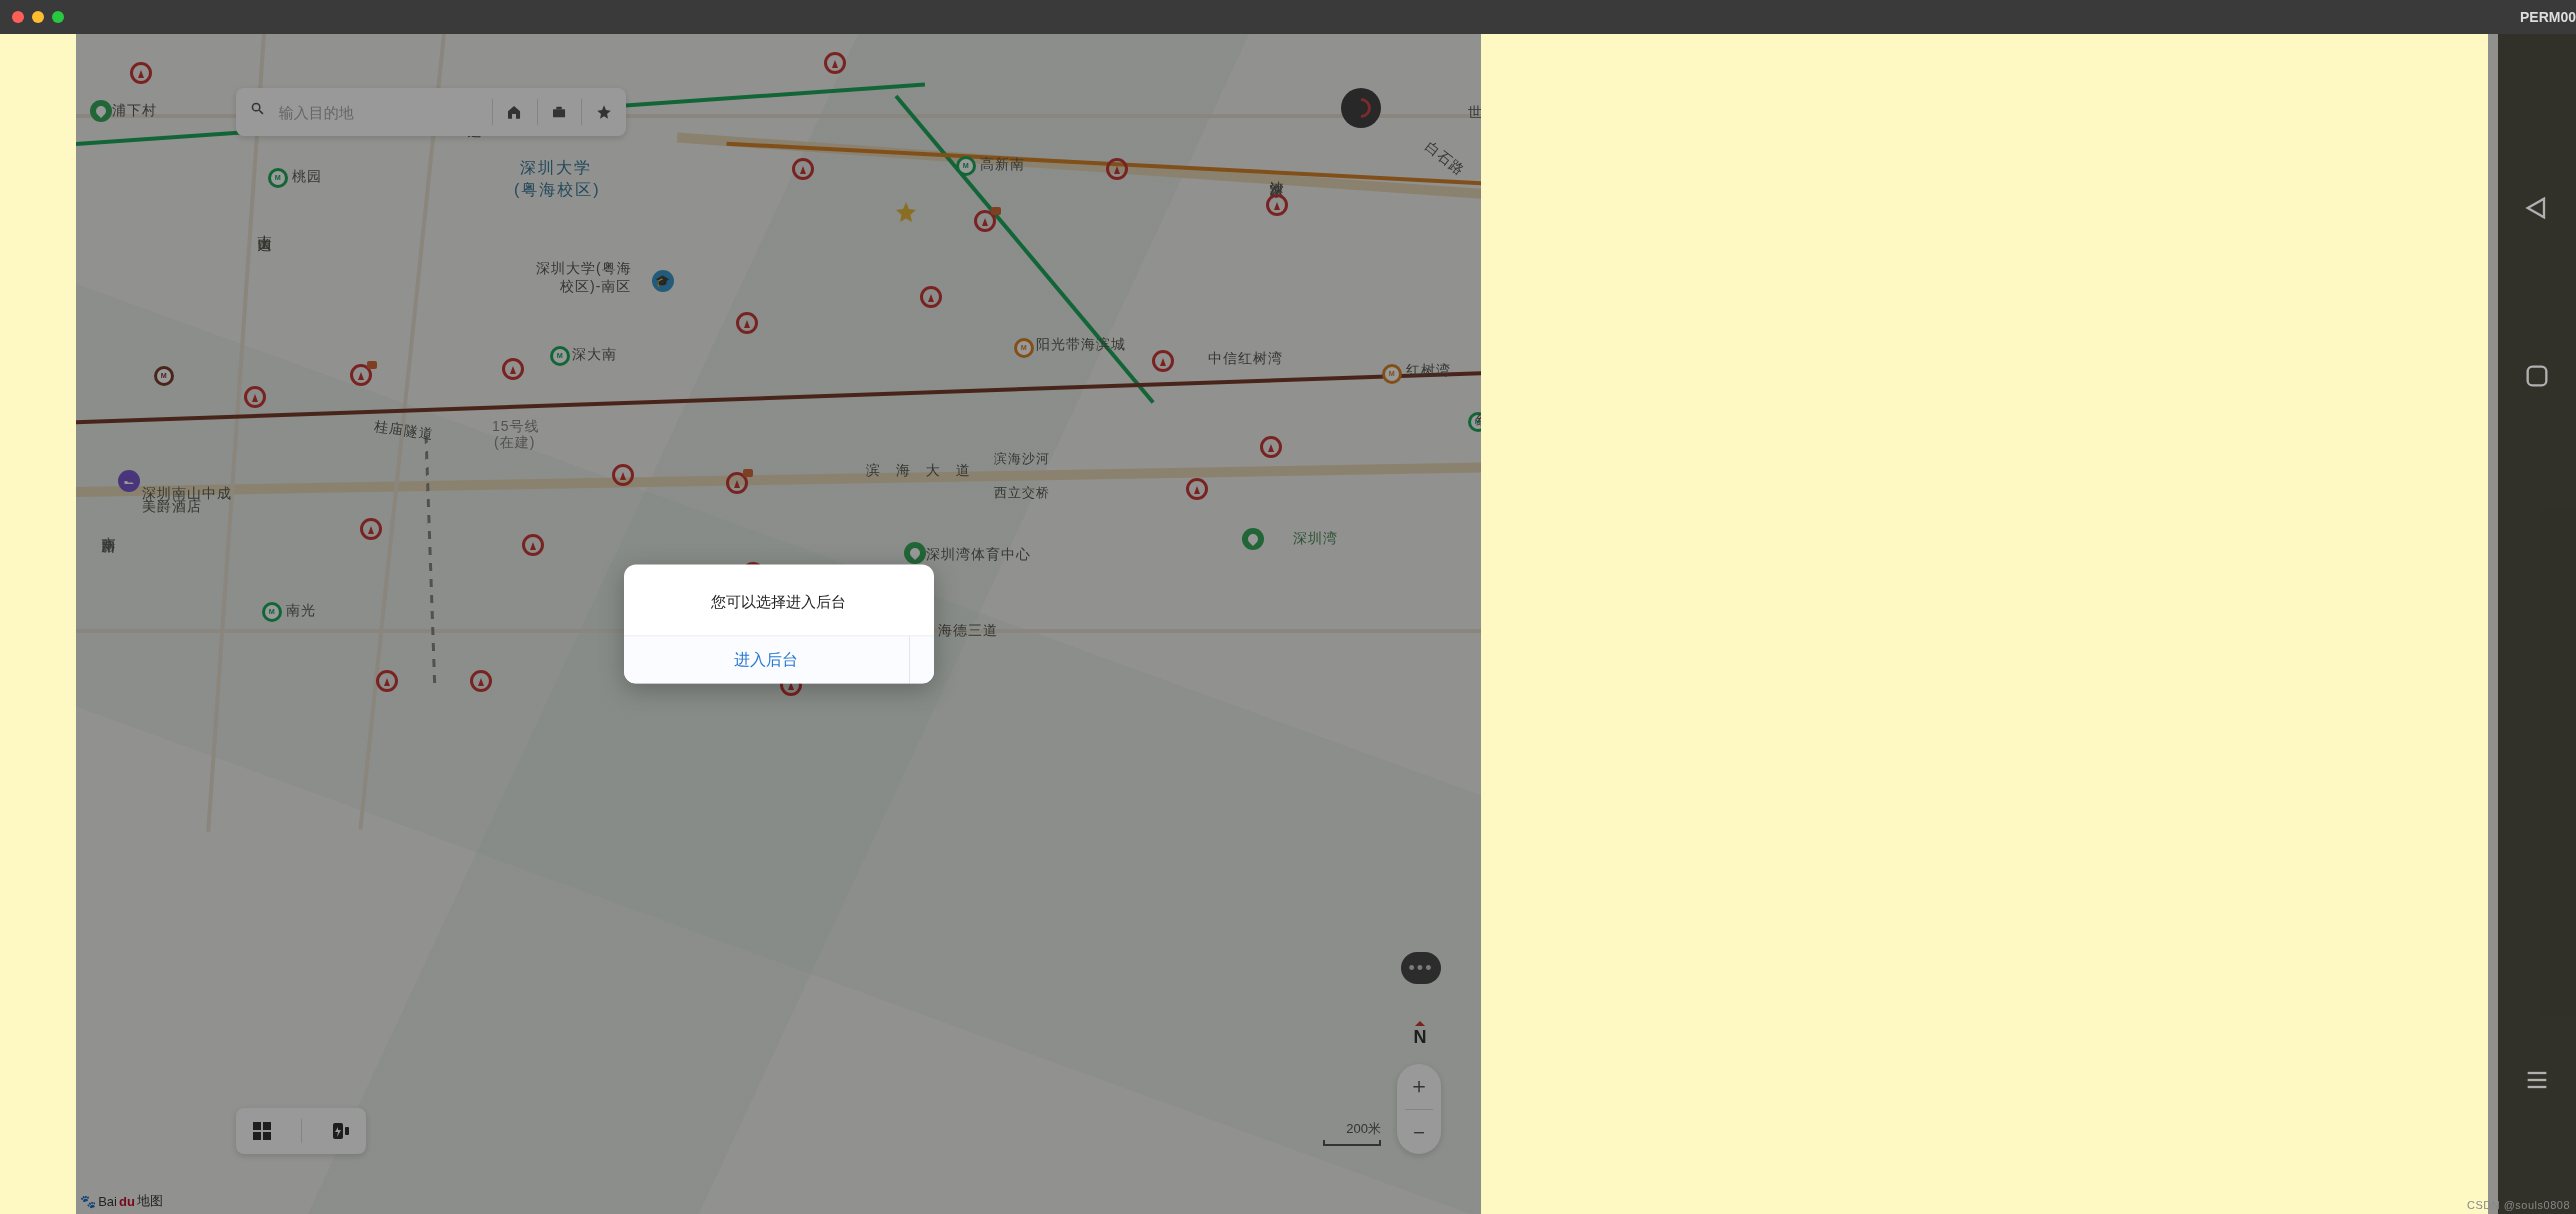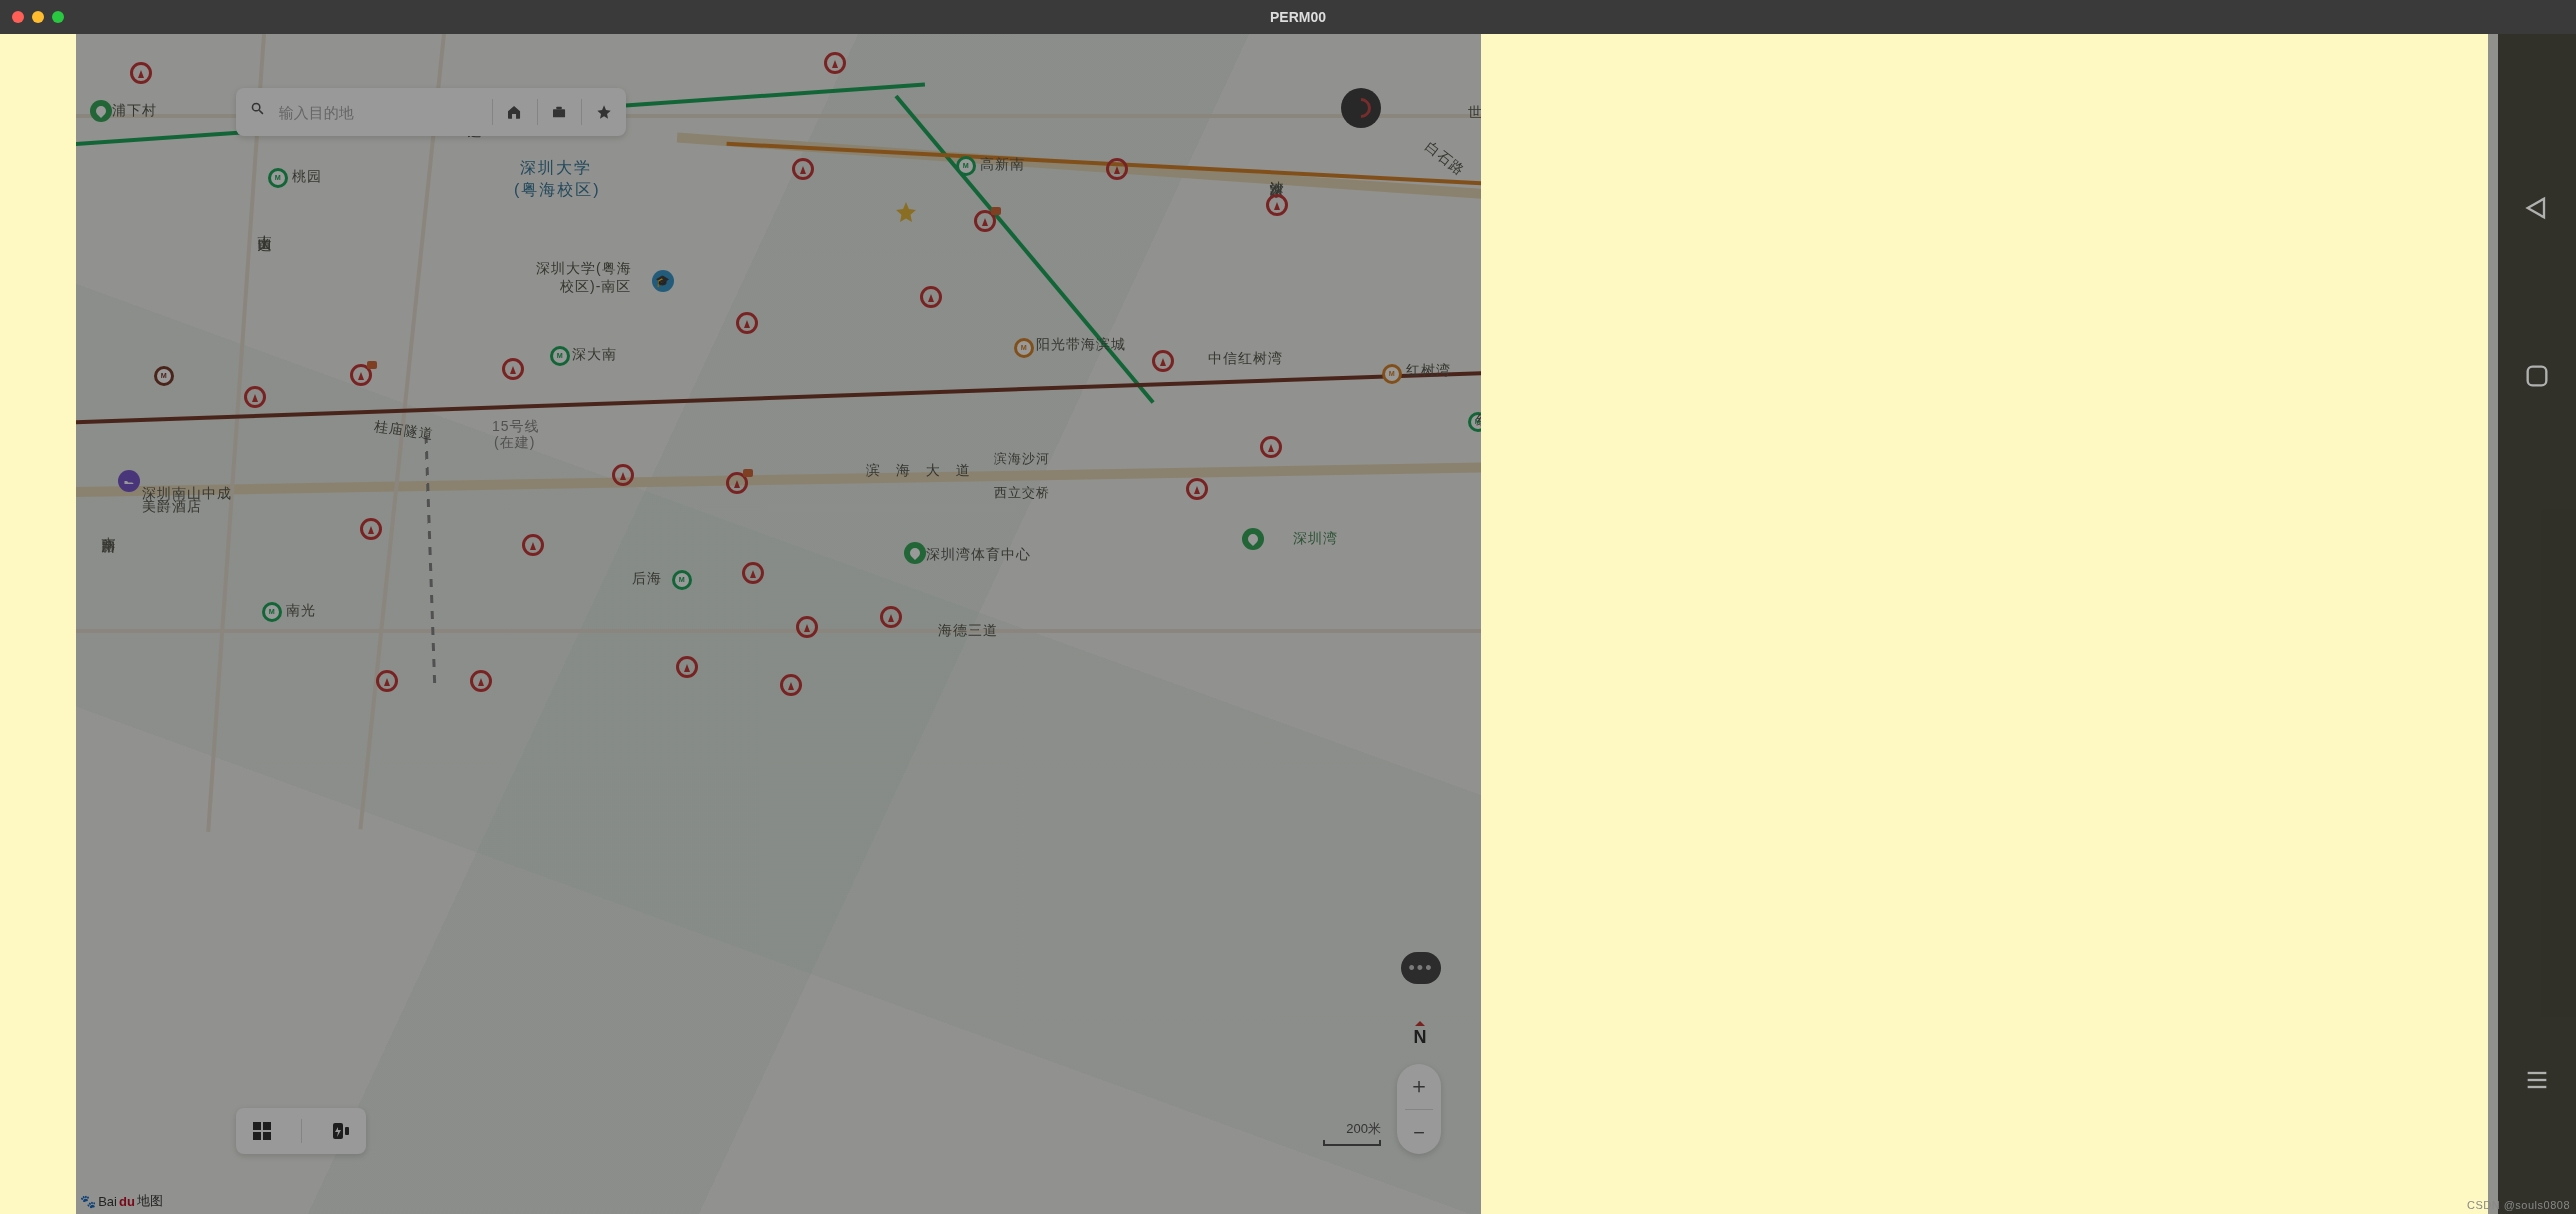--- a/index.html
+++ b/index.html
@@ -6,21 +6,21 @@
   html, body { width: 100%; height: 100%; background: #000; overflow: hidden; }
 
   .titlebar {
     height: 34px; background: #3a3a3a; display: flex; align-items: center; position: relative;
   }
   .traffic-lights { display: flex; gap: 8px; padding-left: 12px; }
   .tl { width: 12px; height: 12px; border-radius: 50%; }
   .tl.red { background: #ff5f57; }
   .tl.yellow { background: #febc2e; }
   .tl.green { background: #28c840; }
-  .win-title { position: absolute; left: 0; right: 0; text-align: center; color: #ddd; font-size: 14px; font-weight: 600; pointer-events: none; padding-left: 20px; }
+  .win-title { position: absolute; left: 0; right: 0; text-align: right; color: #ddd; font-size: 14px; font-weight: 600; pointer-events: none; padding-left: 20px; }
 
   .workspace { position: absolute; top: 34px; left: 0; right: 0; bottom: 0; background: #fef9c3; }
 
   .right-rail {
     position: absolute; top: 0; right: 0; bottom: 0; width: 78px;
     background: rgba(20,20,20,0.88); display: flex; flex-direction: column;
     align-items: center; justify-content: space-between; padding: 160px 0 120px 0;
   }
   .rail-group { display:flex; flex-direction:column; gap:140px; align-items:center;}
   .rail-icon { width: 28px; height: 28px; color: #b0b0b0; display:flex; align-items:center; justify-content:center;}
@@ -363,18 +363,26 @@
     </div>
 
     <div class="baidu-logo">
       <span class="paw">🐾</span>
       <span>Bai</span>
         <b>du</b>
       <span>地图</span>
     </div>
 
     <div class="dim-overlay"></div>
+    <div class="dialog">
+      <div class="msg">您可以选择进入后台</div>
+      <div class="btns">
+        <div class="dbtn">进入后台</div>
+        <div class="dsep"></div>
+        <div class="dbtn secondary"></div>
+      </div>
+    </div>
 
   </div>
 
   <div class="watermark">CSDN @souls0808</div>
 
 </div>
 
 </body></html>

